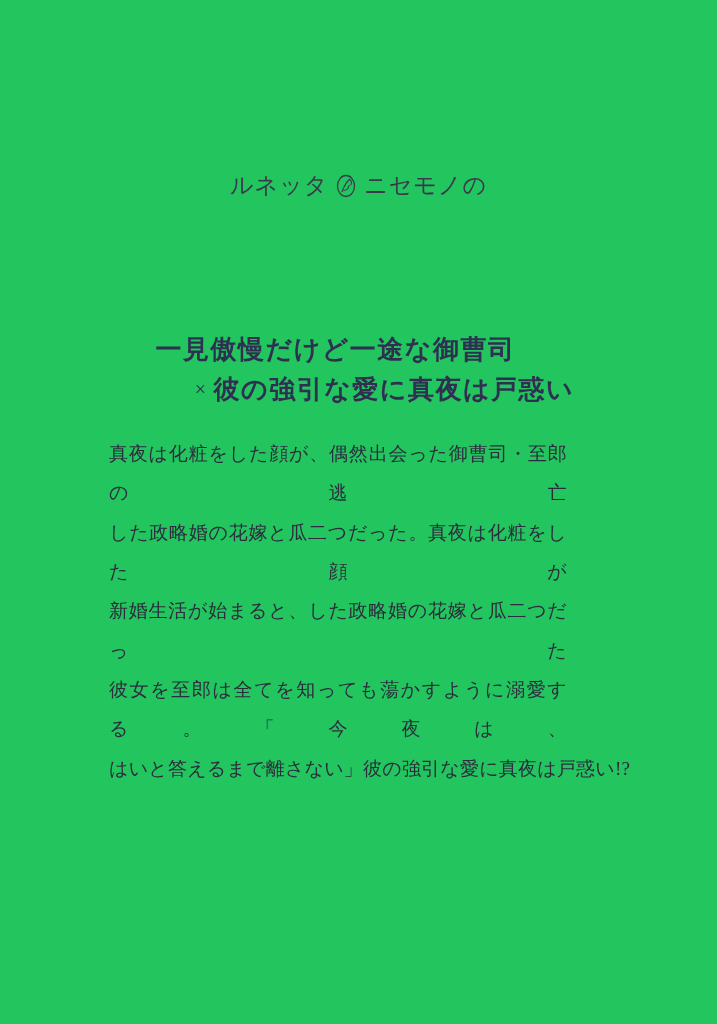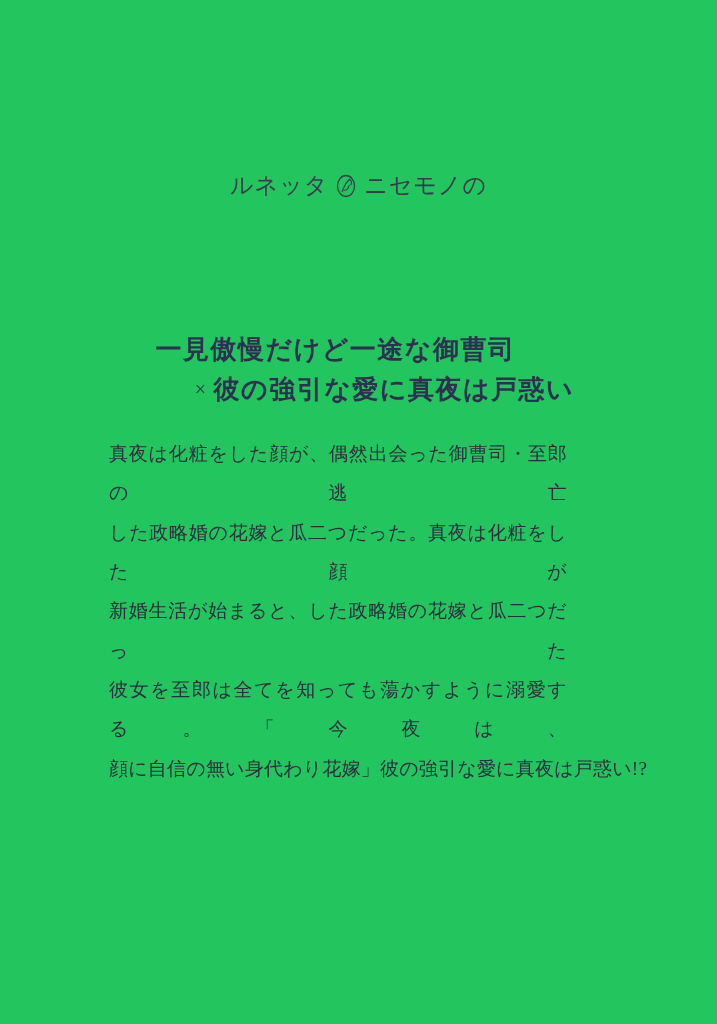--- a/index.html
+++ b/index.html
@@ -132,17 +132,17 @@
       <span class="cross">×</span><span>彼の強引な愛に真夜は戸惑い</span>
     </div>
   </div>
 
   <div class="blurb">
     <p>
       <span class="line j">真夜は化粧をした顔が、偶然出会った御曹司・至郎の逃亡</span>
       <span class="line j">した政略婚の花嫁と瓜二つだった。真夜は化粧をした顔が</span>
       <span class="line j">新婚生活が始まると、した政略婚の花嫁と瓜二つだった</span>
       <span class="line j">彼女を至郎は全てを知っても蕩かすように溺愛する。「今夜は、</span>
-      <span class="line">顔に自信の無い身代わり花嫁」彼の強引な愛に真夜は戸惑い!?</span>
+      <span class="line">はいと答えるまで離さない」彼の強引な愛に真夜は戸惑い!?</span>
     </p>
   </div>
 
 </div>
 
 </body></html>

